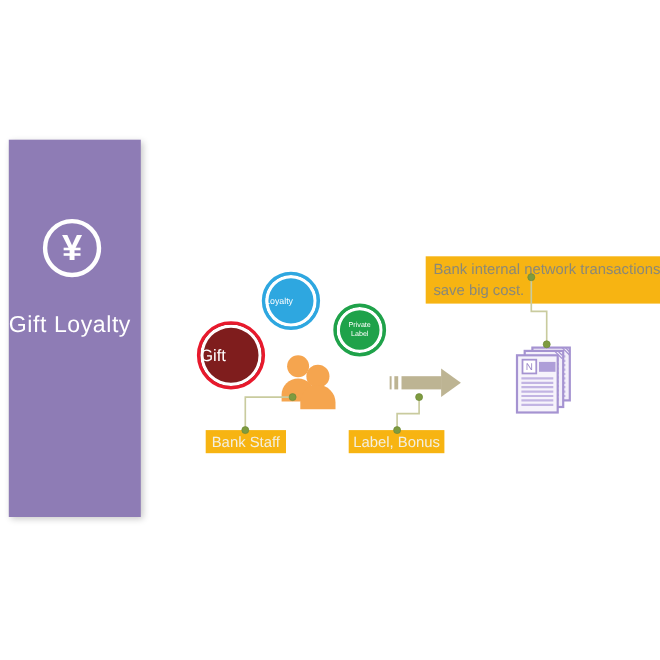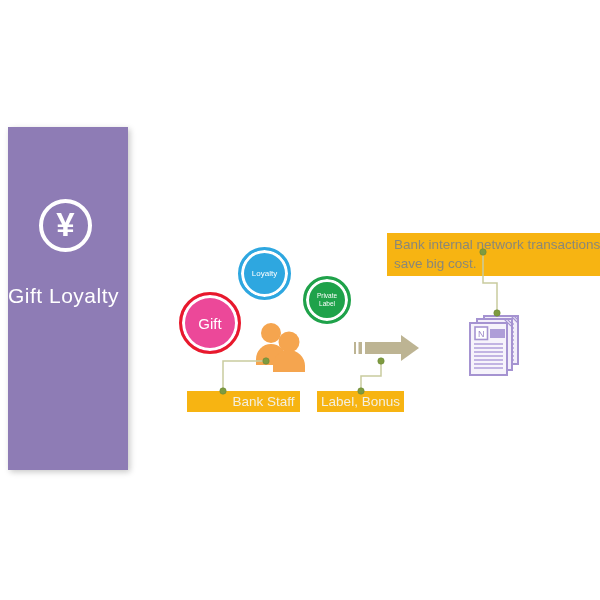--- a/index.html
+++ b/index.html
@@ -9,37 +9,37 @@
   
   .sidebar{position:absolute;left:8px;top:127px;width:120px;height:343px;
            background:#8E7CB5;box-shadow:2px 2px 6px rgba(0,0,0,.22);}
   .yen-badge{position:absolute;left:39px;top:199px;width:45px;height:45px;border:4px solid #ffffff;
              border-radius:50%;display:flex;align-items:center;justify-content:center;}
   .yen-glyph{color:#ffffff;font-size:33px;font-weight:bold;line-height:1;margin-top:-2px;}
   .sidebar-title{position:absolute;left:8px;top:284px;width:120px;text-align:left;
                  color:#ffffff;font-size:21px;letter-spacing:.5px;}
 
   
-  .bubble{position:absolute;border-radius:50%;display:flex;align-items:center;justify-content:center;
+  .bubble{position:absolute;border-radius:50%;display:flex;align-items:center;justify-content:flex-start;
           color:#fff;text-align:center;}
-  .bubble-gift{left:179px;top:292px;width:56px;height:56px;border:3px solid #E8192C;background:#ec4899;
+  .bubble-gift{left:179px;top:292px;width:56px;height:56px;border:3px solid #E8192C;background:#7f1d1d;
                box-shadow:inset 0 0 0 3px #ffffff;font-size:15px;}
   .bubble-loyalty{left:238px;top:247px;width:47px;height:47px;border:3px solid #2EA7E0;background:#2EA7E0;
                box-shadow:inset 0 0 0 3px #ffffff;font-size:8px;}
   .bubble-private{left:303px;top:276px;width:42px;height:42px;border:3px solid #1FA24A;background:#1FA24A;
                box-shadow:inset 0 0 0 3px #ffffff;font-size:6.5px;line-height:1.2;}
   .bubble-private span{display:block;width:30px;margin:0 auto;}
 
   
   .icon-abs{position:absolute;}
 
   
   .callout{position:absolute;background:#F7B412;color:#F3EFE0;font-size:13.5px;
            display:flex;align-items:center;justify-content:center;}
-  .callout-bank-staff{left:187px;top:391px;width:73px;height:21px;padding-left:40px;}
+  .callout-bank-staff{left:187px;top:391px;width:73px;height:21px;}
   .callout-salary{left:317px;top:391px;width:87px;height:21px;}
   .callout-note{left:387px;top:209px;width:221px;height:43px;color:#8A8878;
                 display:block;padding:2px 0 0 7px;box-sizing:border-box;line-height:19px;margin-top:24px;}
 
   
   .connectors{position:absolute;left:0;top:0;width:600px;height:600px;pointer-events:none;}
 </style>
 </head>
 <body>
 

